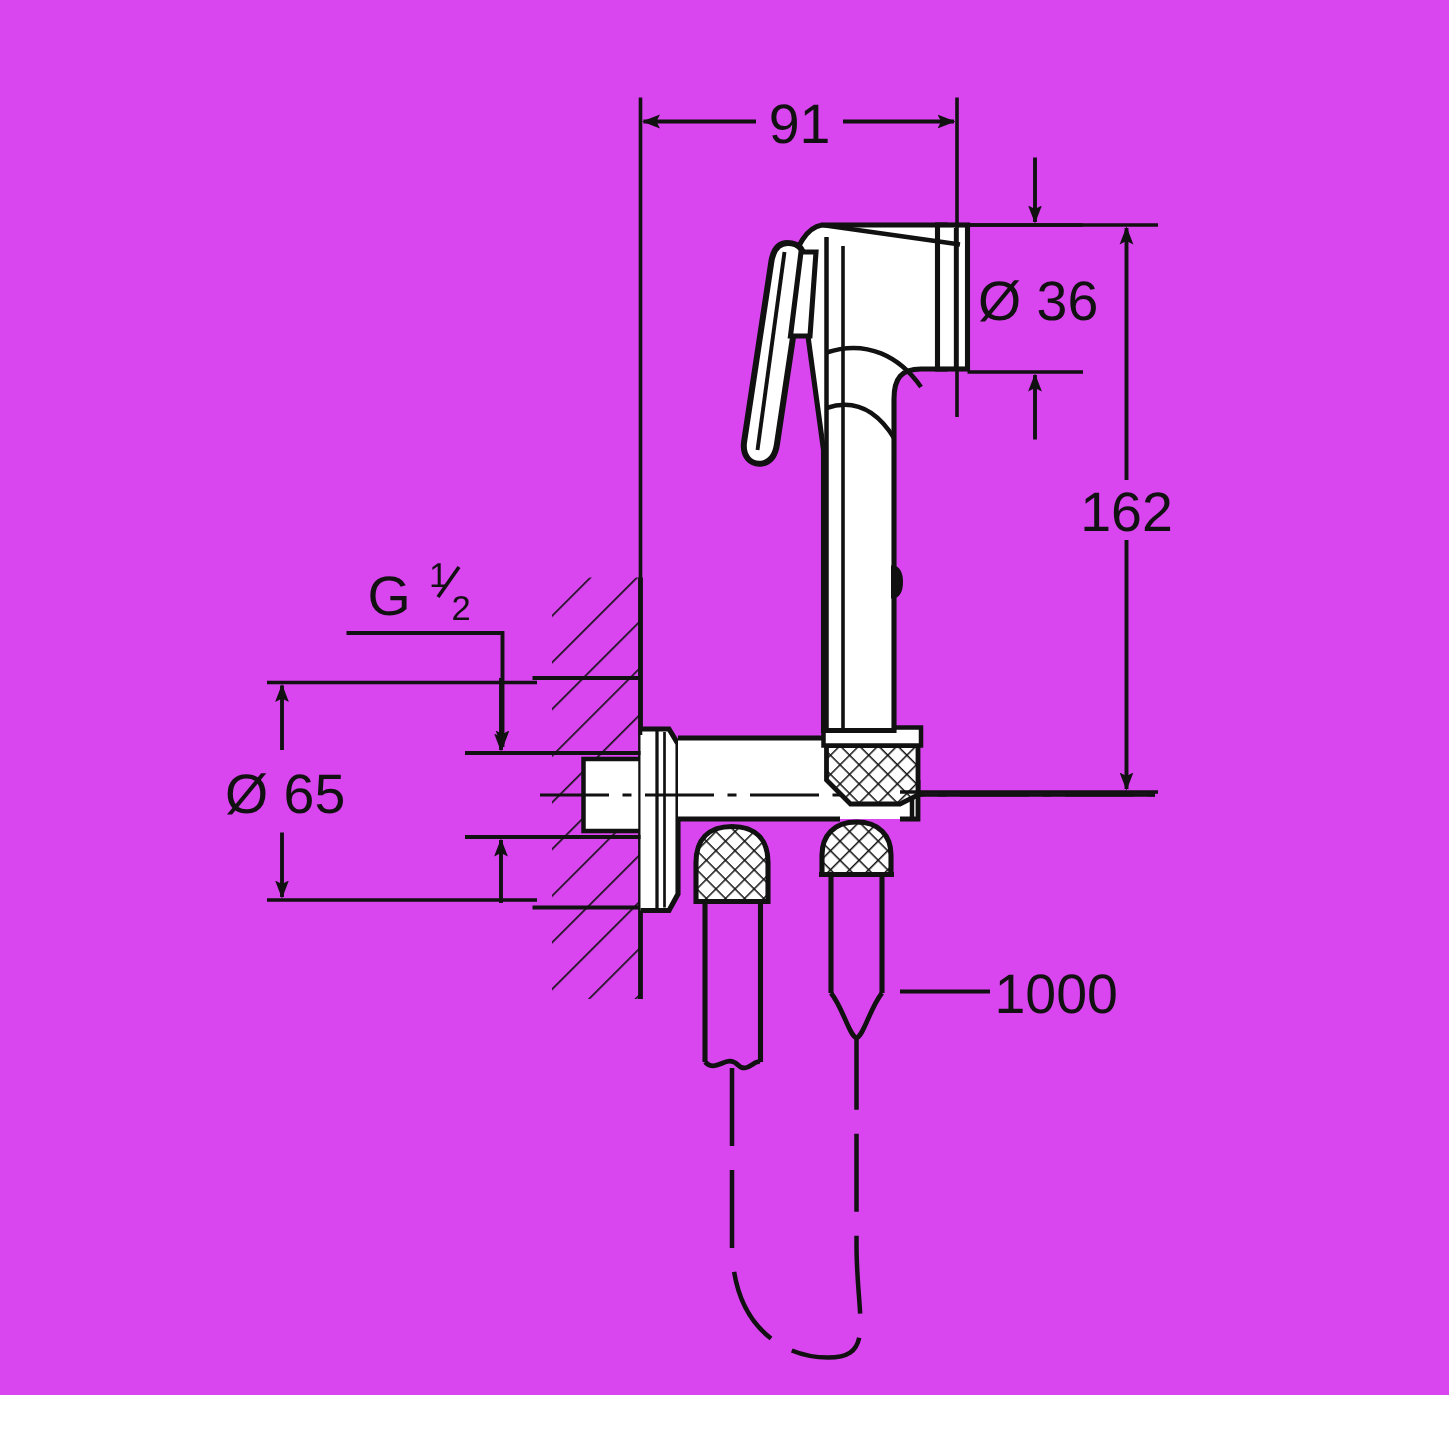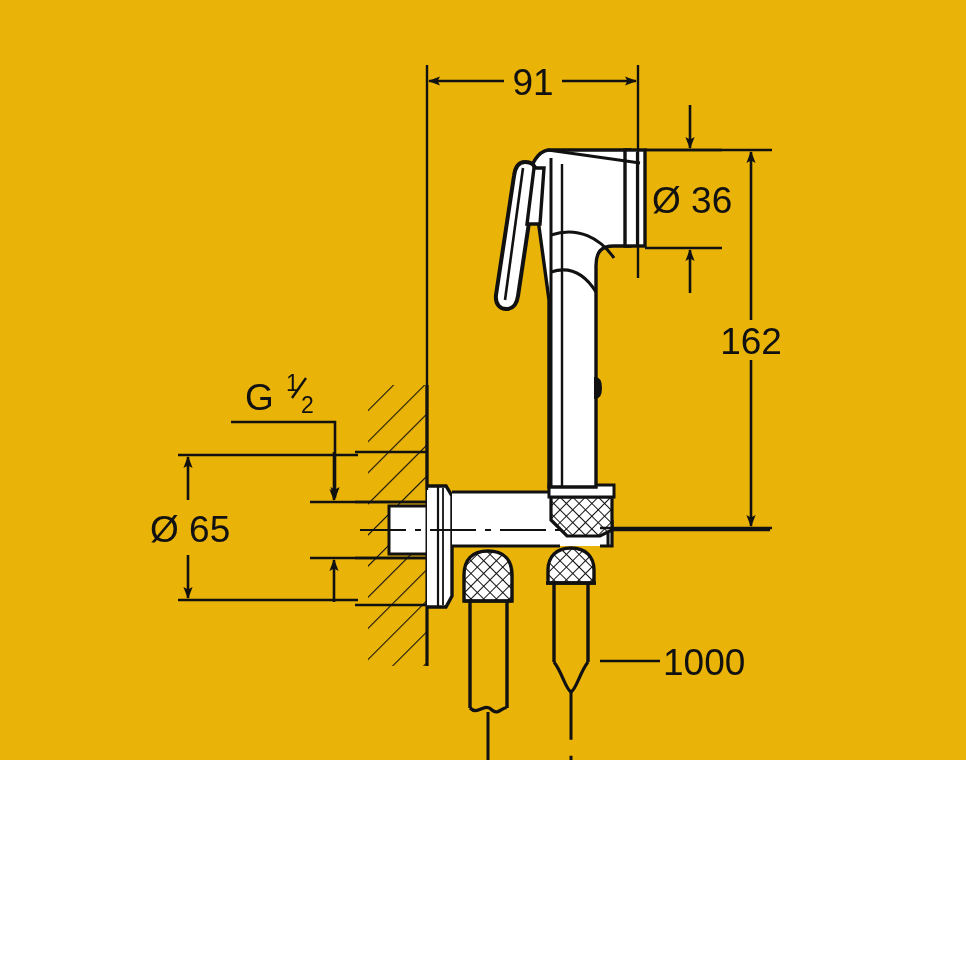--- a/index.html
+++ b/index.html
@@ -6,22 +6,22 @@
     margin: 0;
     padding: 0;
     background: #ffffff;
   }
   body {
     font-family: "Liberation Sans", sans-serif;
   }
   #drawing-canvas {
     position: relative;
     width: 966px;
-    height: 760px;
-    background: #eab308;
+    height: 930px;
+    background: #d946ef;
     overflow: hidden;
   }
   #drawing-canvas svg {
     display: block;
   }
   .dim-text {
     font-family: "Liberation Sans", sans-serif;
     font-size: 37px;
     fill: #111111;
   }

